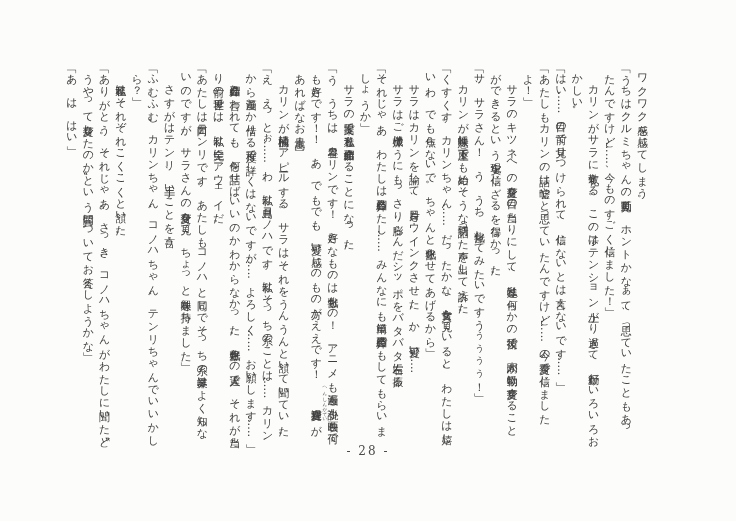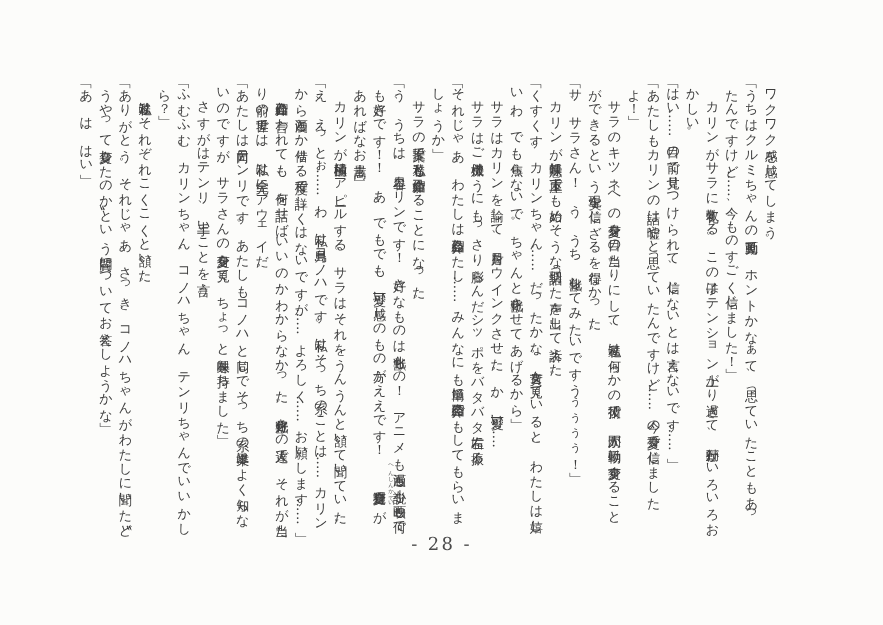--- a/index.html
+++ b/index.html
@@ -49,21 +49,21 @@
     font-size: 4.6px;
     letter-spacing: 0;
     color: #555;
   }
   .page-number {
     position: absolute;
     top: 444px;
     left: 0;
     width: 736px;
     text-align: center;
-    font-size: 15px;
+    font-size: 12px;
     letter-spacing: 2px;
     color: #4a4a4a;
   }
 </style>
 </head>
 <body>
 
 <div class="page" style="background: rgb(252, 252, 250);">
   <div class="text-block" id="textBlock" style="color: rgb(61, 61, 61);">
       <p><span>ワクワク感を感じてしまう。</span></p>

